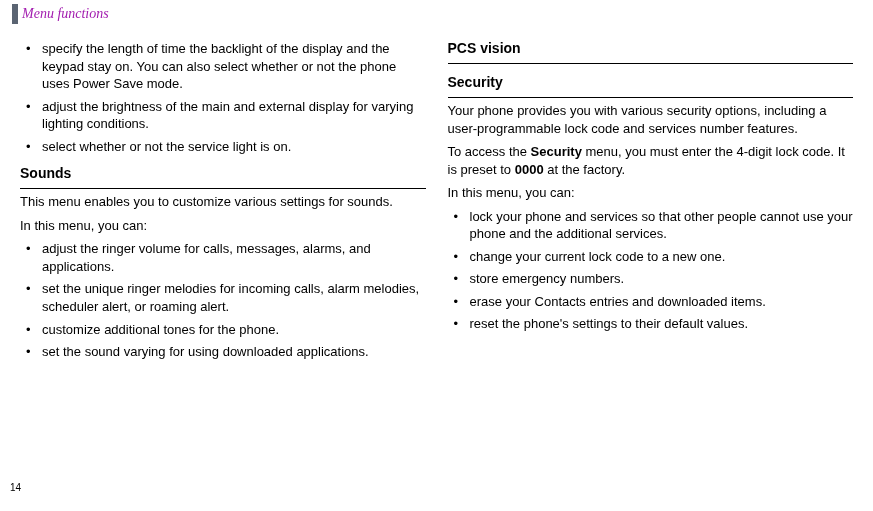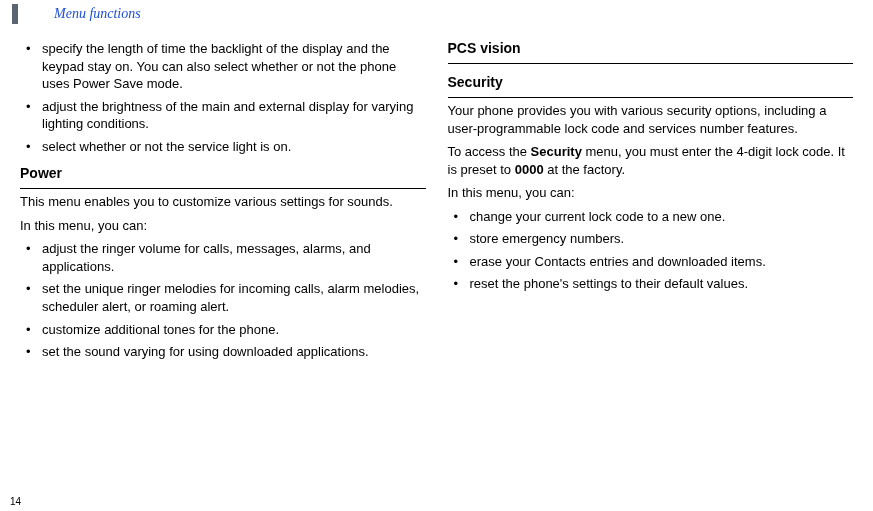--- a/index.html
+++ b/index.html
@@ -26,22 +26,21 @@
     .header-bar {
       width: 6px;
       height: 20px;
       background: #5a6472;
       margin-right: 4px;
     }
     .header-text {
       font-style: italic;
       font-family: Georgia, serif;
       font-size: 14px;
-      color: #1d4ed8;
-      margin-left: 32px;
+      color: #a21caf;
     }
     .columns {
       display: flex;
       padding: 16px 20px 0 20px;
       gap: 22px;
     }
     .col {
       flex: 1;
     }
     .bullet-list {
@@ -69,21 +68,21 @@
       border: none;
       border-top: 1px solid #000;
       margin-bottom: 4px;
     }
     .para {
       margin-bottom: 6px;
       line-height: 1.35;
     }
     .page-num {
       position: absolute;
-      bottom: 4px;
+      bottom: 18px;
       left: 10px;
       font-size: 10px;
     }
     .bold {
       font-weight: bold;
     }
   </style>
 </head>
 <body>
 
@@ -93,21 +92,21 @@
 </div>
 
 <div class="columns">
   <div class="col">
     <ul class="bullet-list">
       <li>specify the length of time the backlight of the display and the keypad stay on. You can also select whether or not the phone uses Power Save mode.</li>
       <li>adjust the brightness of the main and external display for varying lighting conditions.</li>
       <li>select whether or not the service light is on.</li>
     </ul>
 
-    <div class="section-title">Power</div>
+    <div class="section-title">Sounds</div>
     <hr class="section-rule">
     <div class="para">This menu enables you to customize various settings for sounds.</div>
     <div class="para">In this menu, you can:</div>
     <ul class="bullet-list">
       <li>adjust the ringer volume for calls, messages, alarms, and applications.</li>
       <li>set the unique ringer melodies for incoming calls, alarm melodies, scheduler alert, or roaming alert.</li>
       <li>customize additional tones for the phone.</li>
       <li>set the sound varying for using downloaded applications.</li>
     </ul>
   </div>
@@ -117,20 +116,21 @@
     <hr class="section-rule">
 
     <div class="section-title">Security</div>
     <hr class="section-rule">
     <div class="para">Your phone provides you with various security options, including a user-programmable lock code and services number features.</div>
     <div class="para">
       <span>To access the </span><span class="bold">Security</span><span> menu, you must enter the 4-digit lock code. It is preset to </span><span class="bold">0000</span><span> at the factory.</span>
     </div>
     <div class="para">In this menu, you can:</div>
     <ul class="bullet-list">
+      <li>lock your phone and services so that other people cannot use your phone and the additional services.</li>
       <li>change your current lock code to a new one.</li>
       <li>store emergency numbers.</li>
       <li>erase your Contacts entries and downloaded items.</li>
       <li>reset the phone's settings to their default values.</li>
     </ul>
   </div>
 </div>
 
 <div class="page-num">14</div>
 

